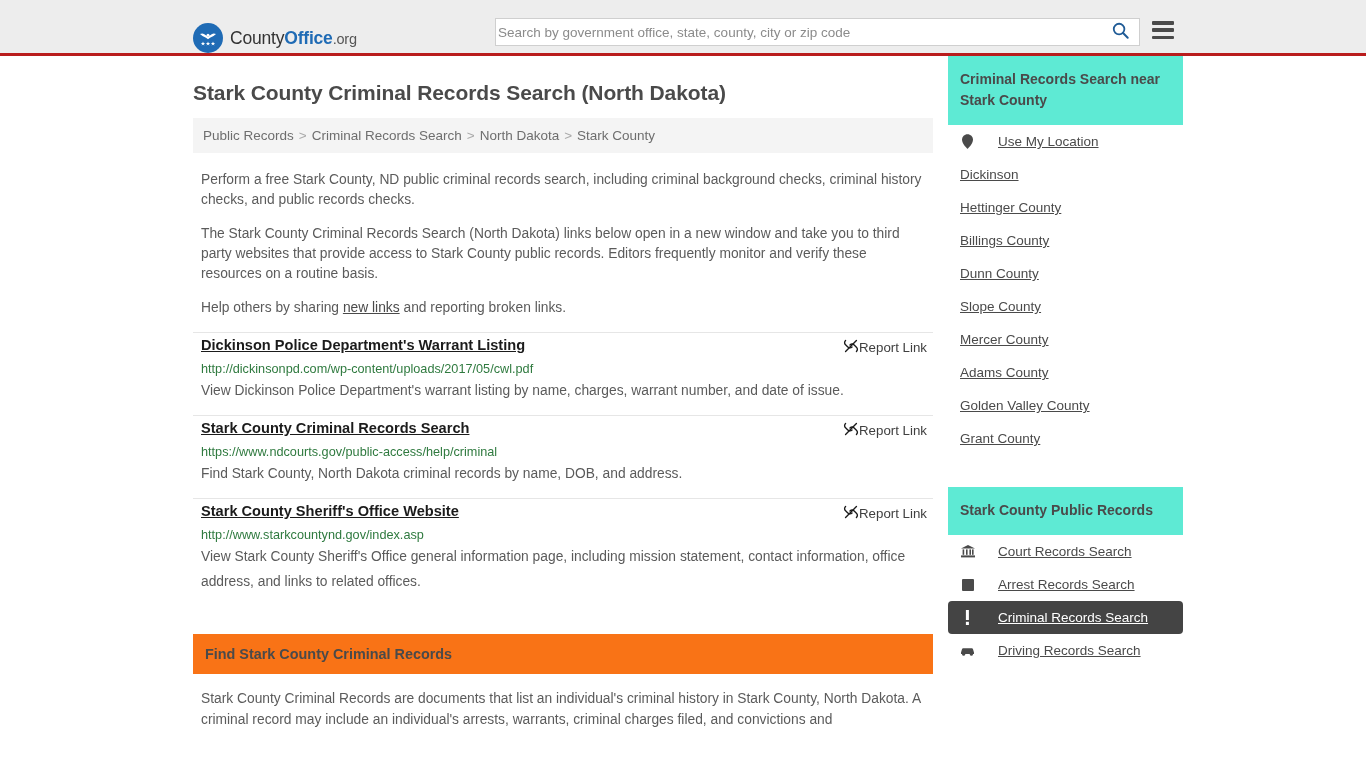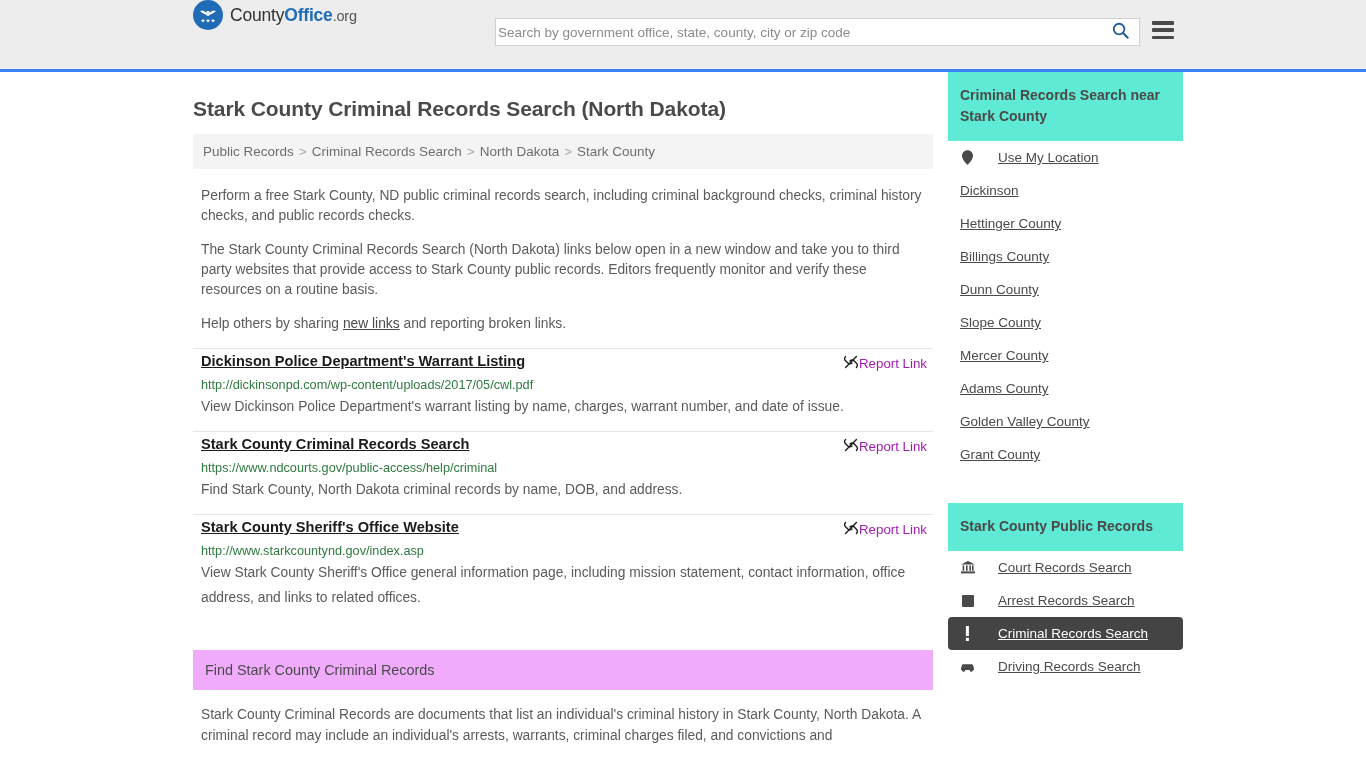--- a/index.html
+++ b/index.html
@@ -9,25 +9,25 @@
     width: 1366px;
     height: 768px;
     overflow: hidden;
     background: #ffffff;
     font-family: "Liberation Sans", sans-serif;
     color: #4a4a4a;
   }
 
   
   .site-header {
-    height: 72px;
+    height: 56px;
     background: #ededed;
-    border-bottom: 3px solid #3b82f6;
-    display: flex;
-    align-items: flex-start;
+    border-bottom: 3px solid #b91c1c;
+    display: flex;
+    align-items: flex-end;
     position: relative;
   }
   .logo-wrap {
     display: flex;
     align-items: center;
     margin-left: 193px;
     gap: 7px;
     text-decoration: none;
   }
   .logo-mark {
@@ -166,45 +166,45 @@
     font-size: 14.6px;
     font-weight: bold;
     color: #1b1b1b;
     text-decoration: underline;
     cursor: pointer;
   }
   .report-link {
     display: flex;
     align-items: center;
     font-size: 13.3px;
-    color: #a21caf;
+    color: #404040;
     cursor: pointer;
     white-space: nowrap;
     padding-top: 1px;
   }
   .result-url {
     display: block;
     font-size: 12.7px;
     color: #2f7a3f;
     margin-top: 5px;
     text-decoration: none;
   }
   .result-desc {
     font-size: 13.8px;
     line-height: 25px;
     color: #5b5b5b;
     margin-top: 2px;
   }
 
   
   .find-head {
-    background: #f0abfc;
+    background: #f97316;
     padding: 12px 12px;
     font-size: 14.4px;
-    font-weight: normal;
+    font-weight: bold;
     color: #4a4a4a;
     margin-top: 28px;
   }
   .find-body {
     font-size: 13.8px;
     line-height: 21px;
     color: #5b5b5b;
     padding: 14px 6px 0 8px;
   }
 

